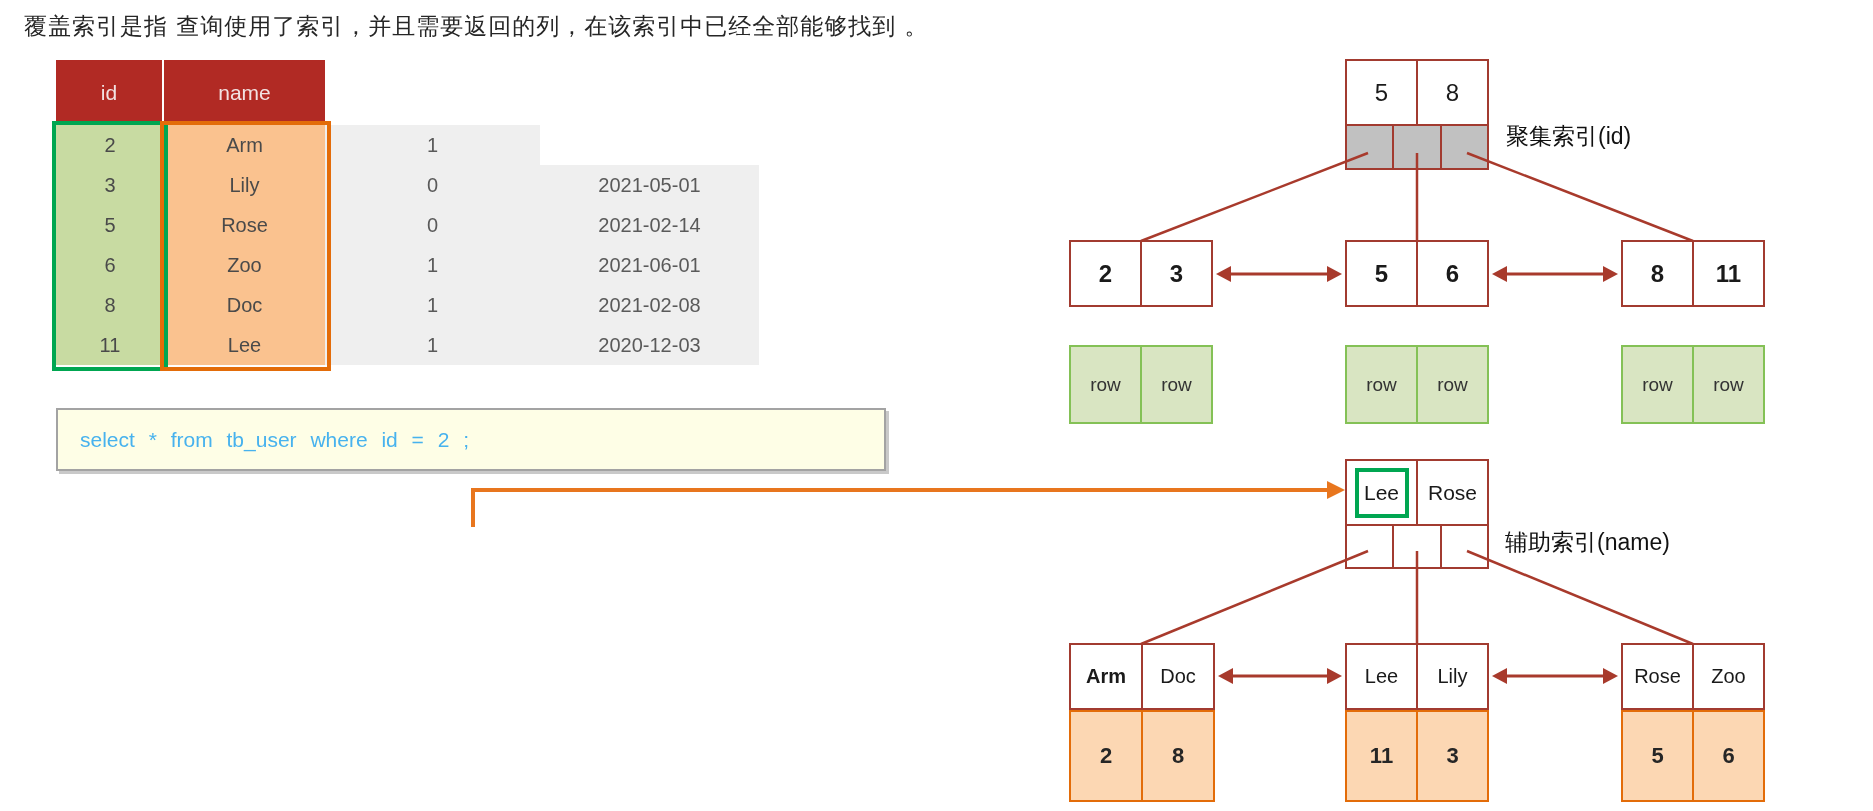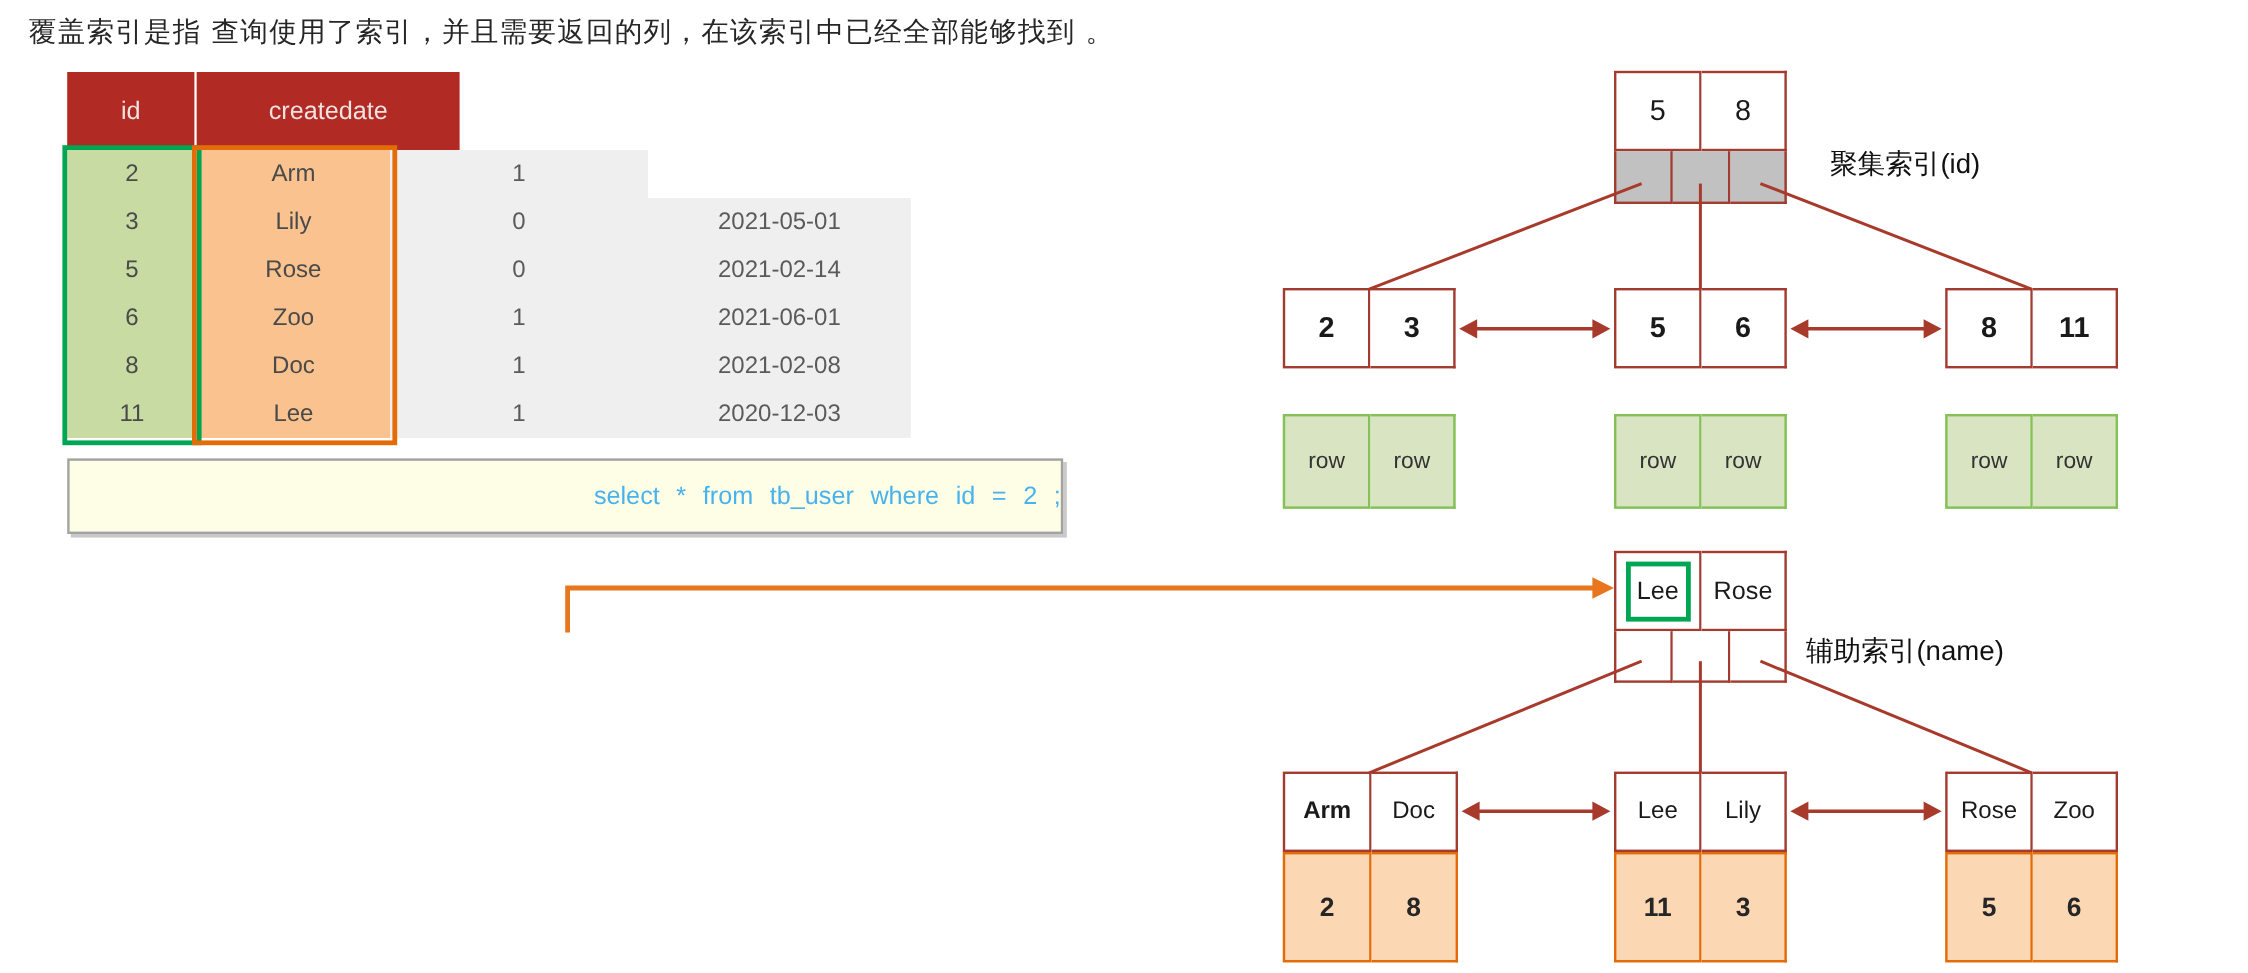--- a/index.html
+++ b/index.html
@@ -27,21 +27,21 @@
   .cell.c-id{background:var(--id-fill);}
   .cell.c-name{background:var(--name-fill);}
   .cell.c-gender,.cell.c-date{color:#5A5A5A;}
   #id-col-outline{left:52px;top:121px;width:116px;height:250px;border:4px solid var(--green);box-sizing:border-box;z-index:4;}
   #name-col-outline{left:160px;top:121px;width:171px;height:250px;border:4px solid var(--orange);box-sizing:border-box;z-index:4;}
 
   
   .sqlbox{left:56px;width:830px;height:63px;background:var(--sql-bg);border:2px solid var(--sql-border);
           box-shadow:3px 3px 0 #C9C9C9;box-sizing:border-box;display:flex;align-items:center;
           padding-left:22px;font-size:21px;font-weight:300;color:var(--sql-text);word-spacing:8px;}
-  #sql1{top:382px;justify-content:flex-end;}
+  #sql1{top:408px;}
   #sql2{top:527px;}
 
   
   .tnode{z-index:2;}
   .keyrow{display:flex;height:67px;}
   .kcell{flex:1;background:#fff;border:2.5px solid var(--tree-red);box-sizing:border-box;
          display:flex;align-items:center;justify-content:center;font-size:24px;color:#1a1a1a;}
   .kcell + .kcell{border-left:none;}
   .ptrrow{display:flex;height:44px;}
   .pcell{flex:1;border:2.5px solid var(--tree-red);border-top:none;box-sizing:border-box;background:#fff;}
@@ -57,21 +57,21 @@
   .orangerow .vcell{background:var(--leaf-orange-fill);border:2.5px solid var(--orange);
                     font-size:22px;font-weight:600;color:#262626;}
   .orangerow .vcell + .vcell{border-left:none;}
   .leafkeys .kcell{font-weight:600;font-size:24px;}
 
   
   #c-root{left:1345px;top:59px;width:144px;}
   #c-leaf0{left:1069px;top:240px;width:144px;}
   #c-leaf1{left:1345px;top:240px;width:144px;}
   #c-leaf2{left:1621px;top:240px;width:144px;}
-  #c-label{left:1506px;top:121px;font-size:23px;color:#111;margin-left:19px;}
+  #c-label{left:1506px;top:121px;font-size:23px;color:#111;}
 
   
   #s-root{left:1345px;top:459px;width:144px;}
   #s-root .ptrrow{height:43px;}
   #s-root .kcell{font-size:21px;}
   #lee-hl{border:4px solid var(--green);width:46px;height:42px;display:flex;align-items:center;
           justify-content:center;box-sizing:content-box;}
   #s-leaf0{left:1069px;top:643px;width:146px;}
   #s-leaf1{left:1345px;top:643px;width:144px;}
   #s-leaf2{left:1621px;top:643px;width:144px;}
@@ -90,21 +90,21 @@
 </head>
 <body>
 
 <div id="canvas">
 
   <div id="title" class="abs">覆盖索引是指  查询使用了索引，并且需要返回的列，在该索引中已经全部能够找到  。</div>
 
   <div id="dtable" class="abs">
     <div class="drow hdr">
       <div class="hcell c-id">id</div>
-      <div class="hcell c-date">createdate</div>
+      <div class="hcell c-name">name</div>
     </div>
     <div class="drow">
       <div class="cell c-id">2</div>
       <div class="cell c-name">Arm</div>
       <div class="cell c-gender">1</div>
     </div>
     <div class="drow">
       <div class="cell c-id">3</div>
       <div class="cell c-name">Lily</div>
       <div class="cell c-gender">0</div>

